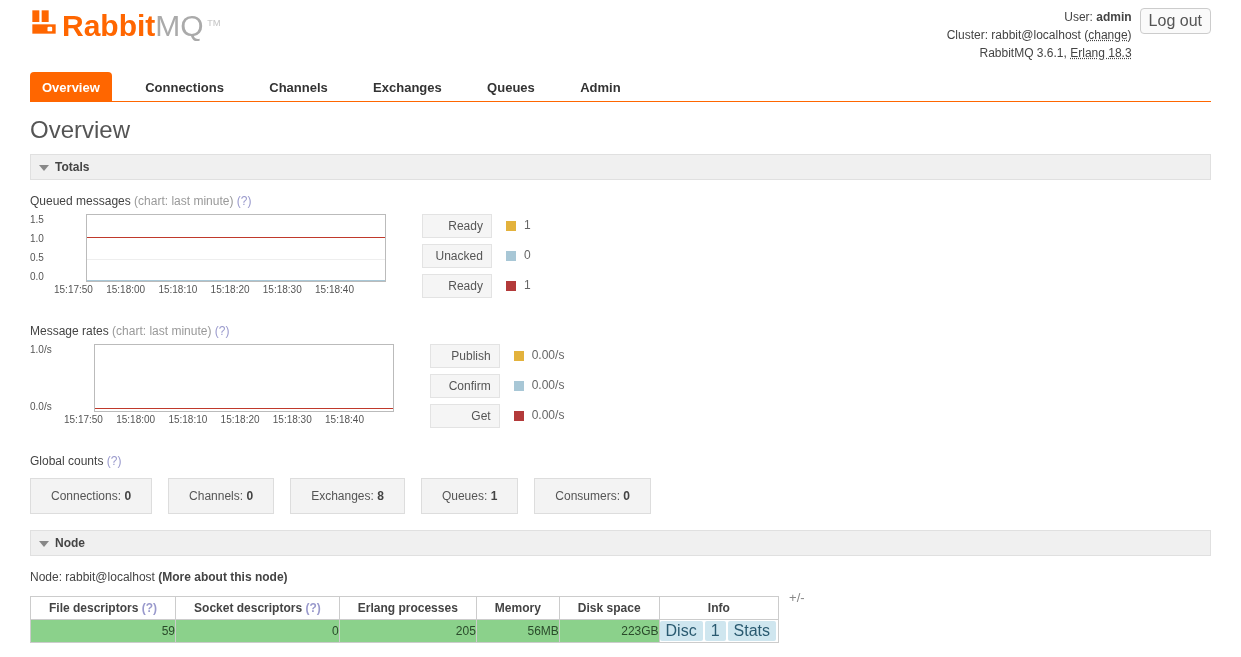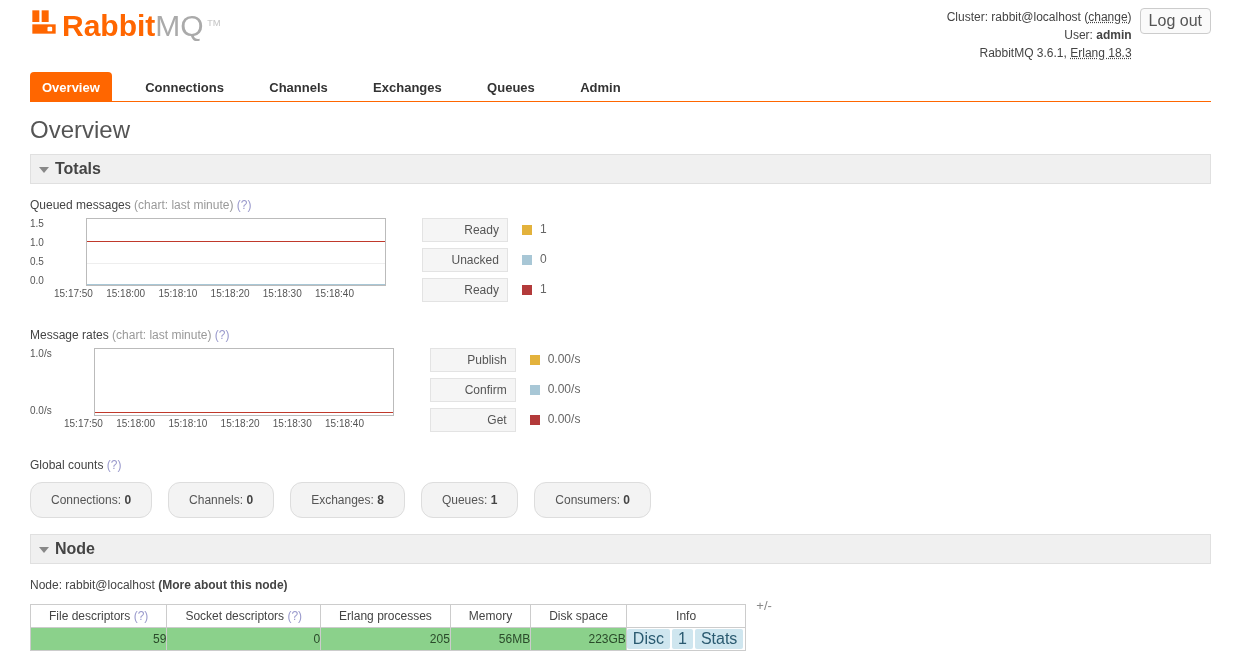--- a/index.html
+++ b/index.html
@@ -64,21 +64,21 @@
   h1 {
     font-size: 24px;
     font-weight: 400;
     color: #555;
     margin: 14px 0 10px 0;
   }
   .section-header {
     background: #f0f0f0;
     border: 1px solid #e0e0e0;
     padding: 5px 8px;
-    font-size: 16px;
+    font-size: 12px;
     font-weight: bold;
     color: #444;
     margin-top: 4px;
     cursor: pointer;
   }
   .section-header .tri {
     display: inline-block;
     width: 0; height: 0;
     border-left: 5px solid transparent;
     border-right: 5px solid transparent;
@@ -142,21 +142,21 @@
   .legend-table {
     margin-left: 36px;
   }
   .legend-table .lrow {
     display: flex;
     align-items: stretch;
     margin-bottom: 6px;
     font-size: 12px;
   }
   .legend-label {
-    width: 86px;
+    width: 70px;
     text-align: right;
     padding: 4px 8px;
     background: #f5f5f5;
     border: 1px solid #e3e3e3;
     color: #555;
   }
   .legend-swatch {
     width: 10px; height: 10px;
     margin: 7px 8px 0 14px;
     display: inline-block;
@@ -170,35 +170,35 @@
     min-width: 46px;
   }
   .counts-row {
     display: flex;
     gap: 16px;
     margin: 10px 0 16px 0;
   }
   .count-btn {
     background: #f3f3f3;
     border: 1px solid #ddd;
-    border-radius: 12px;
+    border-radius: 0;
     padding: 10px 20px;
     font-size: 12px;
     color: #555;
     cursor: pointer;
   }
   .count-btn b { color: #444; }
   .node-table {
     border-collapse: collapse;
     margin-top: 6px;
   }
   .node-table th {
     border: 1px solid #ccc;
     background: #fff;
-    font-weight: normal;
+    font-weight: bold;
     font-size: 12px;
     padding: 4px 18px;
     color: #444;
     text-align: center;
   }
   .node-table td {
     border: 1px solid #ccc;
     text-align: right;
     padding: 0;
   }
@@ -233,27 +233,27 @@
           <rect x="15" y="16" width="4" height="4" rx="1" fill="#fff"></rect>
         </svg>
     </span>
     <span class="rabbit">Rabbit</span>
       <span class="mq">MQ</span>
       <span style="color:#ccc;font-size:16px;margin-left:2px">™</span>
   </div>
   <div class="user-box">
     <div class="user-lines">
       <div>
+        <span>User:</span>
+        <b>admin</b>
+      </div>
+      <div>
         <span>Cluster:</span>
         <span>rabbit@localhost</span>
         (<span class="underline">change</span>)
-      </div>
-      <div>
-        <span>User:</span>
-        <b>admin</b>
       </div>
       <div>
         <span>RabbitMQ 3.6.1,</span>
         <span class="underline">Erlang 18.3</span>
       </div>
     </div>
     <button class="logout-btn">Log out</button>
   </div>
 </div>
 

